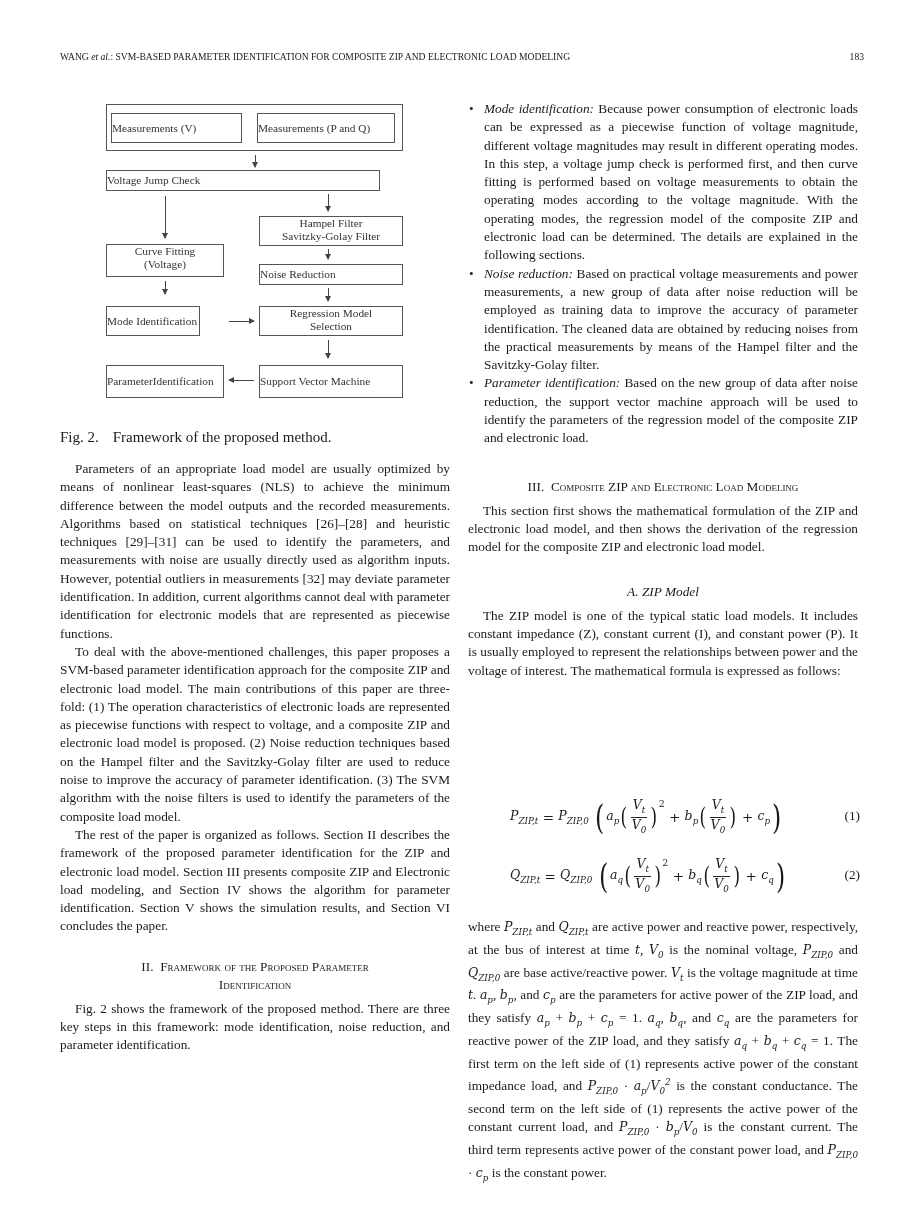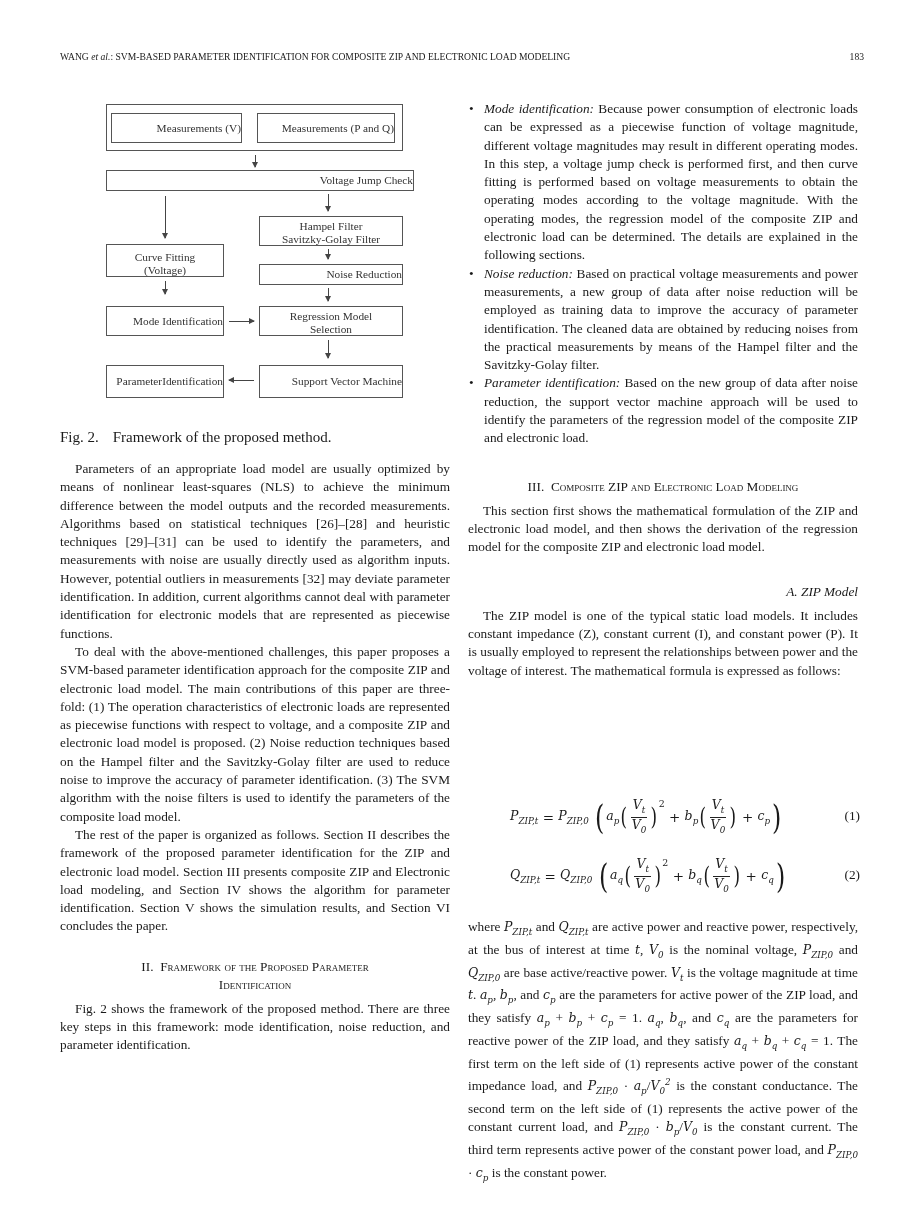--- a/index.html
+++ b/index.html
@@ -18,21 +18,21 @@
   .sc { font-variant: small-caps; }
   .subsec { font-style: italic; }
   ul.bullets { list-style: none; margin: 0; padding: 0; }
   ul.bullets li { position: relative; padding-left: 16px; }
   ul.bullets li .dot { position: absolute; left: 1px; top: 0; }
   em, .it { }
 
   
   .figure { position: absolute; left: 100px; top: 100px; width: 310px; height: 305px; }
   .fbox { position: absolute; border: 1px solid #555; box-sizing: border-box; display: flex;
-          align-items: center; justify-content: flex-end; text-align: center;
+          align-items: center; justify-content: flex-start; text-align: center;
           font-size: 11.3px; line-height: 12.5px; color: #333; background: #fff; }
   .arrow-v { position: absolute; width: 1px; background: #444; }
   .arrow-v::after { content: ""; position: absolute; left: -3px; bottom: -1px; border-left: 3.5px solid transparent;
                     border-right: 3.5px solid transparent; border-top: 6px solid #444; }
   .arrow-h { position: absolute; height: 1px; background: #444; }
   .arrow-h.right::after { content: ""; position: absolute; right: -1px; top: -3px; border-top: 3.5px solid transparent;
                     border-bottom: 3.5px solid transparent; border-left: 6px solid #444; }
   .arrow-h.left::after { content: ""; position: absolute; left: -1px; top: -3px; border-top: 3.5px solid transparent;
                     border-bottom: 3.5px solid transparent; border-right: 6px solid #444; }
   .caption { position: absolute; left: 60px; top: 429px; font-size: 15px; }
@@ -63,21 +63,21 @@
   <div class="fbox" style="left:6px; top:4px; width:297px; height:47px;"></div>
   <div class="fbox" style="left:11px; top:13px; width:131px; height:30px;">
       <span>Measurements (V)</span>
     </div>
   <div class="fbox" style="left:157px; top:13px; width:138px; height:30px;">
       <span>Measurements (P and Q)</span>
     </div>
 
   <div class="arrow-v" style="left:155px; top:55px; height:12px;"></div>
 
-  <div class="fbox" style="left:6px; top:70px; width:308px; height:21px;">
+  <div class="fbox" style="left:6px; top:70px; width:274px; height:21px;">
       <span>Voltage Jump Check</span>
     </div>
 
   <div class="arrow-v" style="left:65px; top:96px; height:42px;"></div>
   <div class="arrow-v" style="left:228px; top:94px; height:17px;"></div>
 
   <div class="fbox" style="left:159px; top:116px; width:144px; height:30px; flex-direction:column;">
     <span>Hampel Filter</span>
     <span>Savitzky-Golay Filter</span>
   </div>
@@ -88,21 +88,21 @@
   </div>
 
   <div class="arrow-v" style="left:228px; top:149px; height:10px;"></div>
   <div class="fbox" style="left:159px; top:164px; width:144px; height:21px;">
       <span>Noise Reduction</span>
     </div>
 
   <div class="arrow-v" style="left:65px; top:181px; height:13px;"></div>
   <div class="arrow-v" style="left:228px; top:188px; height:13px;"></div>
 
-  <div class="fbox" style="left:6px; top:206px; width:118px; height:30px;">
+  <div class="fbox" style="left:6px; top:206px; width:94px; height:30px;">
       <span>Mode Identification</span>
     </div>
   <div class="arrow-h right" style="left:129px; top:221px; width:25px;"></div>
   <div class="fbox" style="left:159px; top:206px; width:144px; height:30px; flex-direction:column;">
     <span>Regression Model</span>
     <span>Selection</span>
   </div>
 
   <div class="arrow-v" style="left:228px; top:240px; height:18px;"></div>
 
@@ -139,21 +139,21 @@
     <li><span class="dot">•</span><em>Noise reduction:</em><span> Based on practical voltage measurements and power measurements, a new group of data after noise reduction will be employed as training data to improve the accuracy of parameter identification. The cleaned data are obtained by reducing noises from the practical measurements by means of the Hampel filter and the Savitzky-Golay filter.</span></li>
     <li><span class="dot">•</span><em>Parameter identification:</em><span> Based on the new group of data after noise reduction, the support vector machine approach will be used to identify the parameters of the regression model of the composite ZIP and electronic load.</span></li>
   </ul>
   <div style="height:30px;"></div>
   <div class="sec-head">
     <span>III.</span>&nbsp;&nbsp;<span class="sc">Composite ZIP and Electronic Load Modeling</span>
   </div>
   <div style="height:6px;"></div>
   <p class="indent">This section first shows the mathematical formulation of the ZIP and electronic load model, and then shows the derivation of the regression model for the composite ZIP and electronic load model.</p>
   <div style="height:26px;"></div>
-  <div class="subsec" style="text-align:right;">A.  ZIP Model</div>
+  <div class="subsec" style="text-align:center;">A.  ZIP Model</div>
   <div style="height:6px;"></div>
   <p class="indent">The ZIP model is one of the typical static load models. It includes constant impedance (Z), constant current (I), and constant power (P). It is usually employed to represent the relationships between power and the voltage of interest. The mathematical formula is expressed as follows:</p>
 </div>
 
 <div class="eq" style="top:792px;">
   <div class="body">
     <span class="m">P<sub>ZIP,t</sub></span>&nbsp;=&nbsp;<span class="m">P<sub>ZIP,0</sub></span>&nbsp;<span class="bigp">(</span><span class="m">a<sub>p</sub></span><span class="midp">(</span><span class="frac">
         <span class="n m">V<sub>t</sub></span>
         <span class="d m">V<sub>0</sub></span>
       </span><span class="midp">)</span><sup style="align-self:flex-start; margin-top:6px;">2</sup>&nbsp;+&nbsp;<span class="m">b<sub>p</sub></span><span class="midp">(</span><span class="frac">

